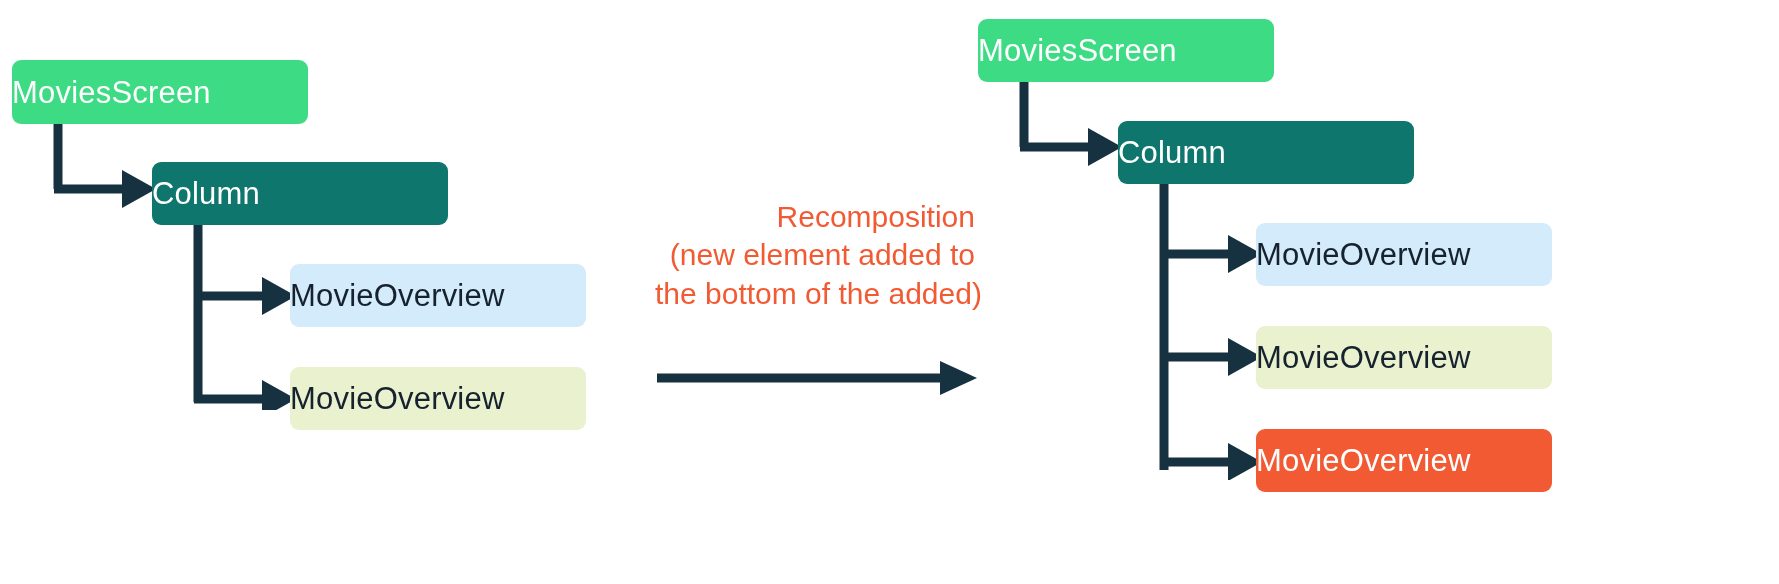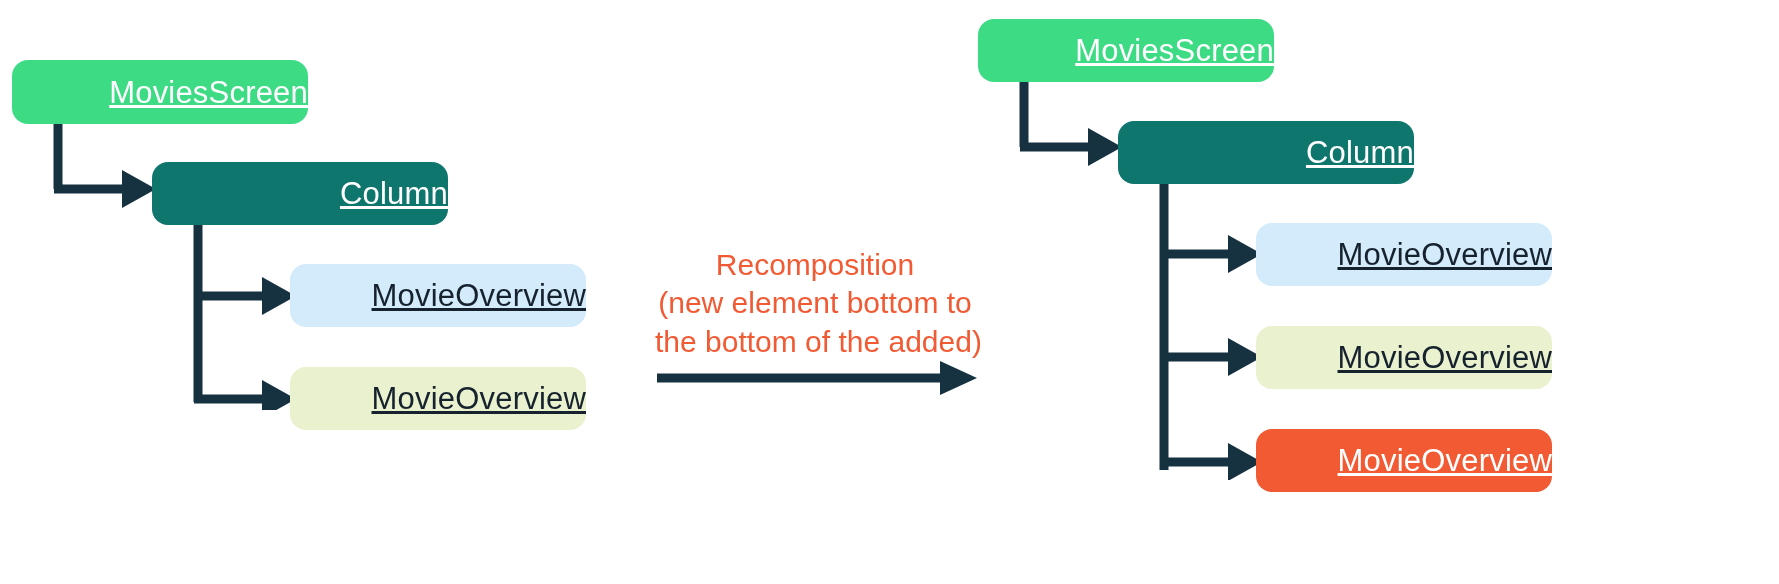--- a/index.html
+++ b/index.html
@@ -16,28 +16,27 @@
   #canvas {
     position: relative;
     width: 1779px;
     height: 584px;
     background: #ffffff;
   }
   .node {
     position: absolute;
     display: flex;
     align-items: center;
-    justify-content: flex-end;
-    border-radius: 16px;
+    justify-content: flex-start;
+    border-radius: 9px;
     box-sizing: border-box;
     font-size: 31px;
     line-height: 1;
     letter-spacing: 0.2px;
     white-space: nowrap;
-    text-decoration: underline;
   }
   .node-screen {
     background: #3ddc84;
     color: #ffffff;
   }
   .node-column {
     background: #0f766e;
     color: #ffffff;
   }
   .node-blue {
@@ -54,23 +53,22 @@
   }
   .connector {
     position: absolute;
     pointer-events: none;
   }
   .center-label {
     position: absolute;
     color: #f15a33;
     font-size: 30px;
     line-height: 1.28;
-    text-align: center;
+    text-align: right;
     white-space: nowrap;
-    margin-top: 48px;
   }
   .center-label div { display: block; }
 </style>
 </head>
 <body>
 
 <div id="canvas">
 
   <svg class="connector" style="left:52px; top:120px; width:110px; height:90px;" viewBox="0 0 110 90">
     <path d="M6,2 L6,69" stroke="#16313f" stroke-width="9" fill="none"></path>
@@ -97,21 +95,21 @@
   <div class="node node-blue" style="left:290px; top:264px; width:296px; height:63px;">
     <span>MovieOverview</span>
   </div>
 
   <div class="node node-lime" style="left:290px; top:367px; width:296px; height:63px;">
     <span>MovieOverview</span>
   </div>
 
   <div class="center-label" style="left:655px; top:198px; width:320px;">
     <div>Recomposition</div>
-    <div>(new element bottom to</div>
+    <div>(new element added to</div>
     <div>the bottom of the added)</div>
   </div>
 
   <svg class="connector" style="left:655px; top:358px; width:330px; height:42px;" viewBox="0 0 330 42">
     <path d="M2,20 L290,20" stroke="#16313f" stroke-width="9" fill="none"></path>
     <path d="M285,3 L322,20 L285,37 Z" fill="#16313f"></path>
   </svg>
 
   <svg class="connector" style="left:1018px; top:78px; width:110px; height:90px;" viewBox="0 0 110 90">
     <path d="M6,2 L6,69" stroke="#16313f" stroke-width="9" fill="none"></path>

